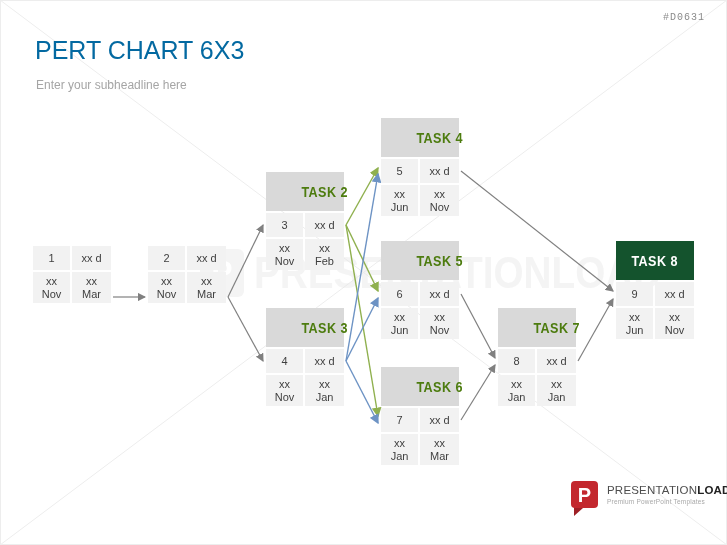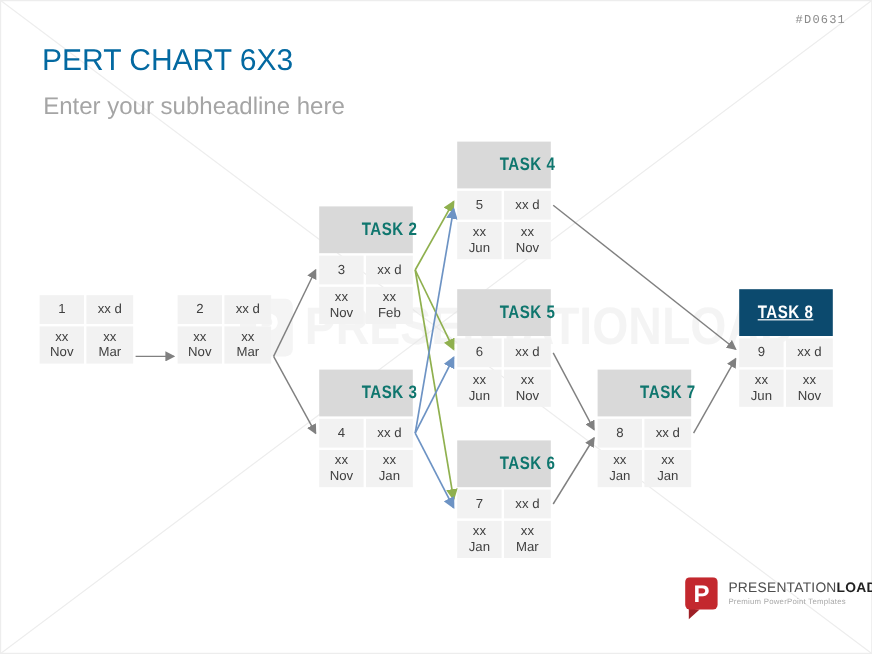--- a/index.html
+++ b/index.html
@@ -12,21 +12,21 @@
   .slide-code{
     position:absolute;top:12px;right:22px;
     font-family:"Liberation Mono",monospace;font-size:10px;color:#8a8a8a;letter-spacing:1px;
   }
   .slide-title{
     position:absolute;left:35px;top:36px;
     font-size:25px;color:#0369a1;font-weight:400;letter-spacing:0;text-align:right;
   }
   .slide-subtitle{
     position:absolute;left:36px;top:78px;
-    font-size:20px;color:#a5a5a5;font-weight:400;
+    font-size:12px;color:#a5a5a5;font-weight:400;
   }
   
   #wm-lines{position:absolute;left:0;top:0;z-index:0;}
   .wm{
     position:absolute;left:200px;top:248px;z-index:0;
     display:flex;align-items:center;gap:10px;opacity:.45;pointer-events:none;
   }
   .wm-icon{
     width:44px;height:48px;background:#e7e7e7;border-radius:6px;
     color:#ffffff;font-weight:700;font-size:32px;line-height:46px;text-align:center;
@@ -36,23 +36,23 @@
     transform:scaleX(.88);transform-origin:left center;white-space:nowrap;
   }
   
   #edges{position:absolute;left:0;top:0;z-index:1;}
   .node{position:absolute;width:78px;z-index:2;}
   .node-header{
     height:39px;display:flex;align-items:center;justify-content:center;
     font-weight:700;font-size:15px;letter-spacing:.5px;
   }
   .node-header .cond{display:inline-block;transform:scaleX(.84);white-space:nowrap;}
-  .v-gray  .node-header{background:#d9d9d9;color:#0f766e;padding-left:40px;}
+  .v-gray  .node-header{background:#d9d9d9;color:#4d7c0f;padding-left:40px;}
   .v-dark  .node-header{background:#7f7f7f;color:#ffffff;}
-  .v-navy  .node-header{background:#0c4a6e;color:#ffffff;text-decoration:underline;}
+  .v-navy  .node-header{background:#14532d;color:#ffffff;}
   .node-grid{
     margin-top:2px;display:grid;grid-template-columns:37px 39px;gap:2px;
   }
   .cell{
     background:#f2f2f2;color:#3f3f3f;font-size:11px;text-align:center;
   }
   .cell.r1{height:24px;line-height:24px;}
   .cell.r2{height:31px;line-height:13px;padding-top:3px;box-sizing:border-box;}
   
   .logo{position:absolute;left:570px;top:481px;display:flex;align-items:flex-start;gap:7px;z-index:2;}

